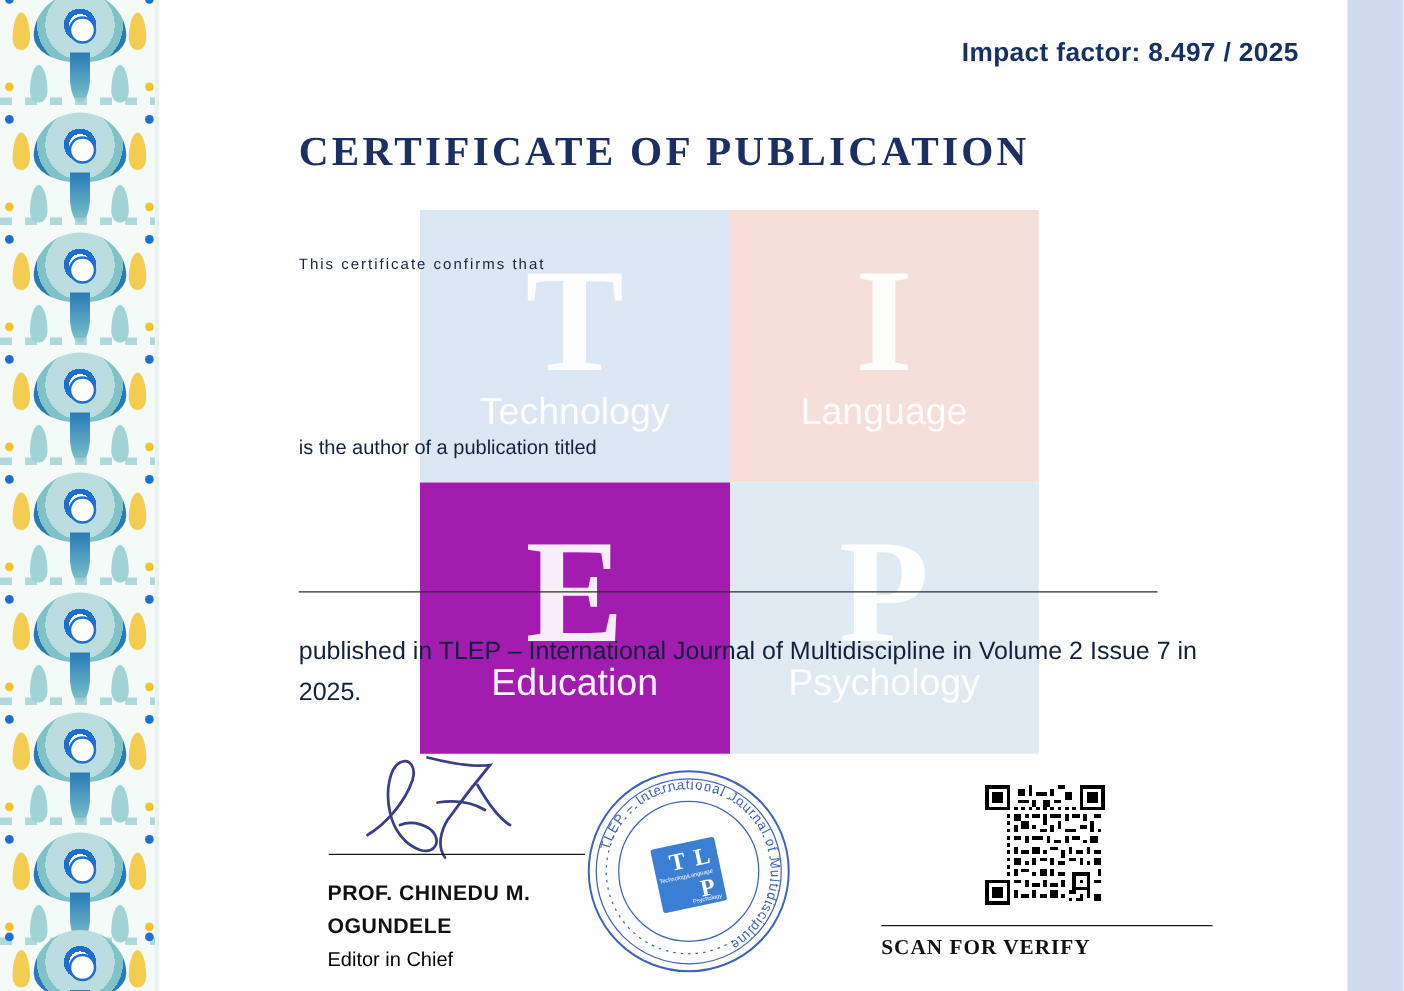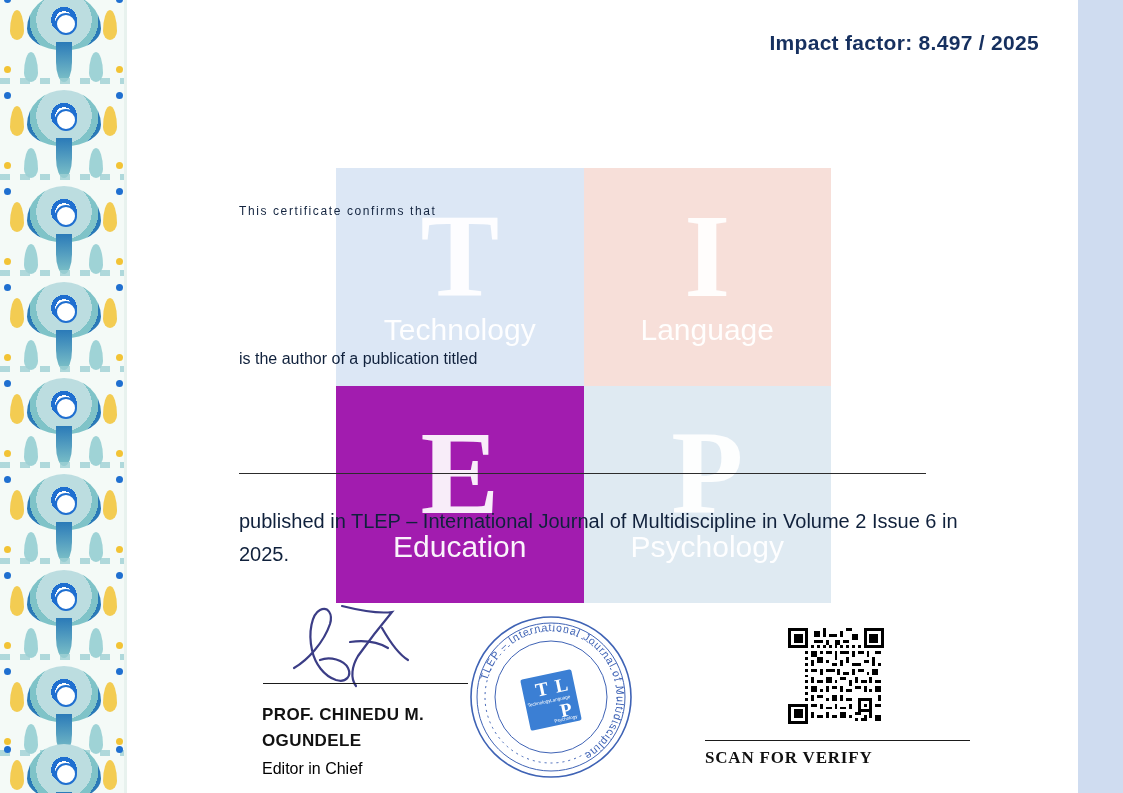--- a/index.html
+++ b/index.html
@@ -409,30 +409,31 @@
     <div class="wm-cell wm-4">
       <div class="big">P</div>
       <div class="sub">Psychology</div>
     </div>
   </div>
 
   <div class="content">
 
     <div class="impact">Impact factor: 8.497 / 2025</div>
 
+    <div class="title">CERTIFICATE OF PUBLICATION</div>
 
     <div class="confirms">This certificate confirms that</div>
 
 
     <div class="author-of">is the author of a publication titled</div>
 
 
     <div class="rule"></div>
 
-    <div class="published">published in TLEP – International Journal of Multidiscipline in Volume 2 Issue 6 in 2025.</div>
+    <div class="published">published in TLEP – International Journal of Multidiscipline in Volume 2 Issue 7 in 2025.</div>
 
     <div class="signature">
       <svg width="150" height="92" viewBox="0 0 150 92" fill="none" stroke="#3b3d86" stroke-width="2.2" stroke-linecap="round">
         <path d="M8 70 C22 62 38 44 44 26 C47 16 42 8 34 12 C26 16 22 34 26 52 C29 66 38 78 50 82 C60 85 66 78 62 70 C58 62 44 58 34 62"></path>
         <path d="M56 8 C72 12 92 16 106 14 C96 26 82 44 72 58 C66 68 64 80 70 88"></path>
         <path d="M64 44 C78 42 92 44 102 50"></path>
         <path d="M96 30 C104 44 112 56 122 62"></path>
       </svg>
     </div>
     <div class="sig-line"></div>

